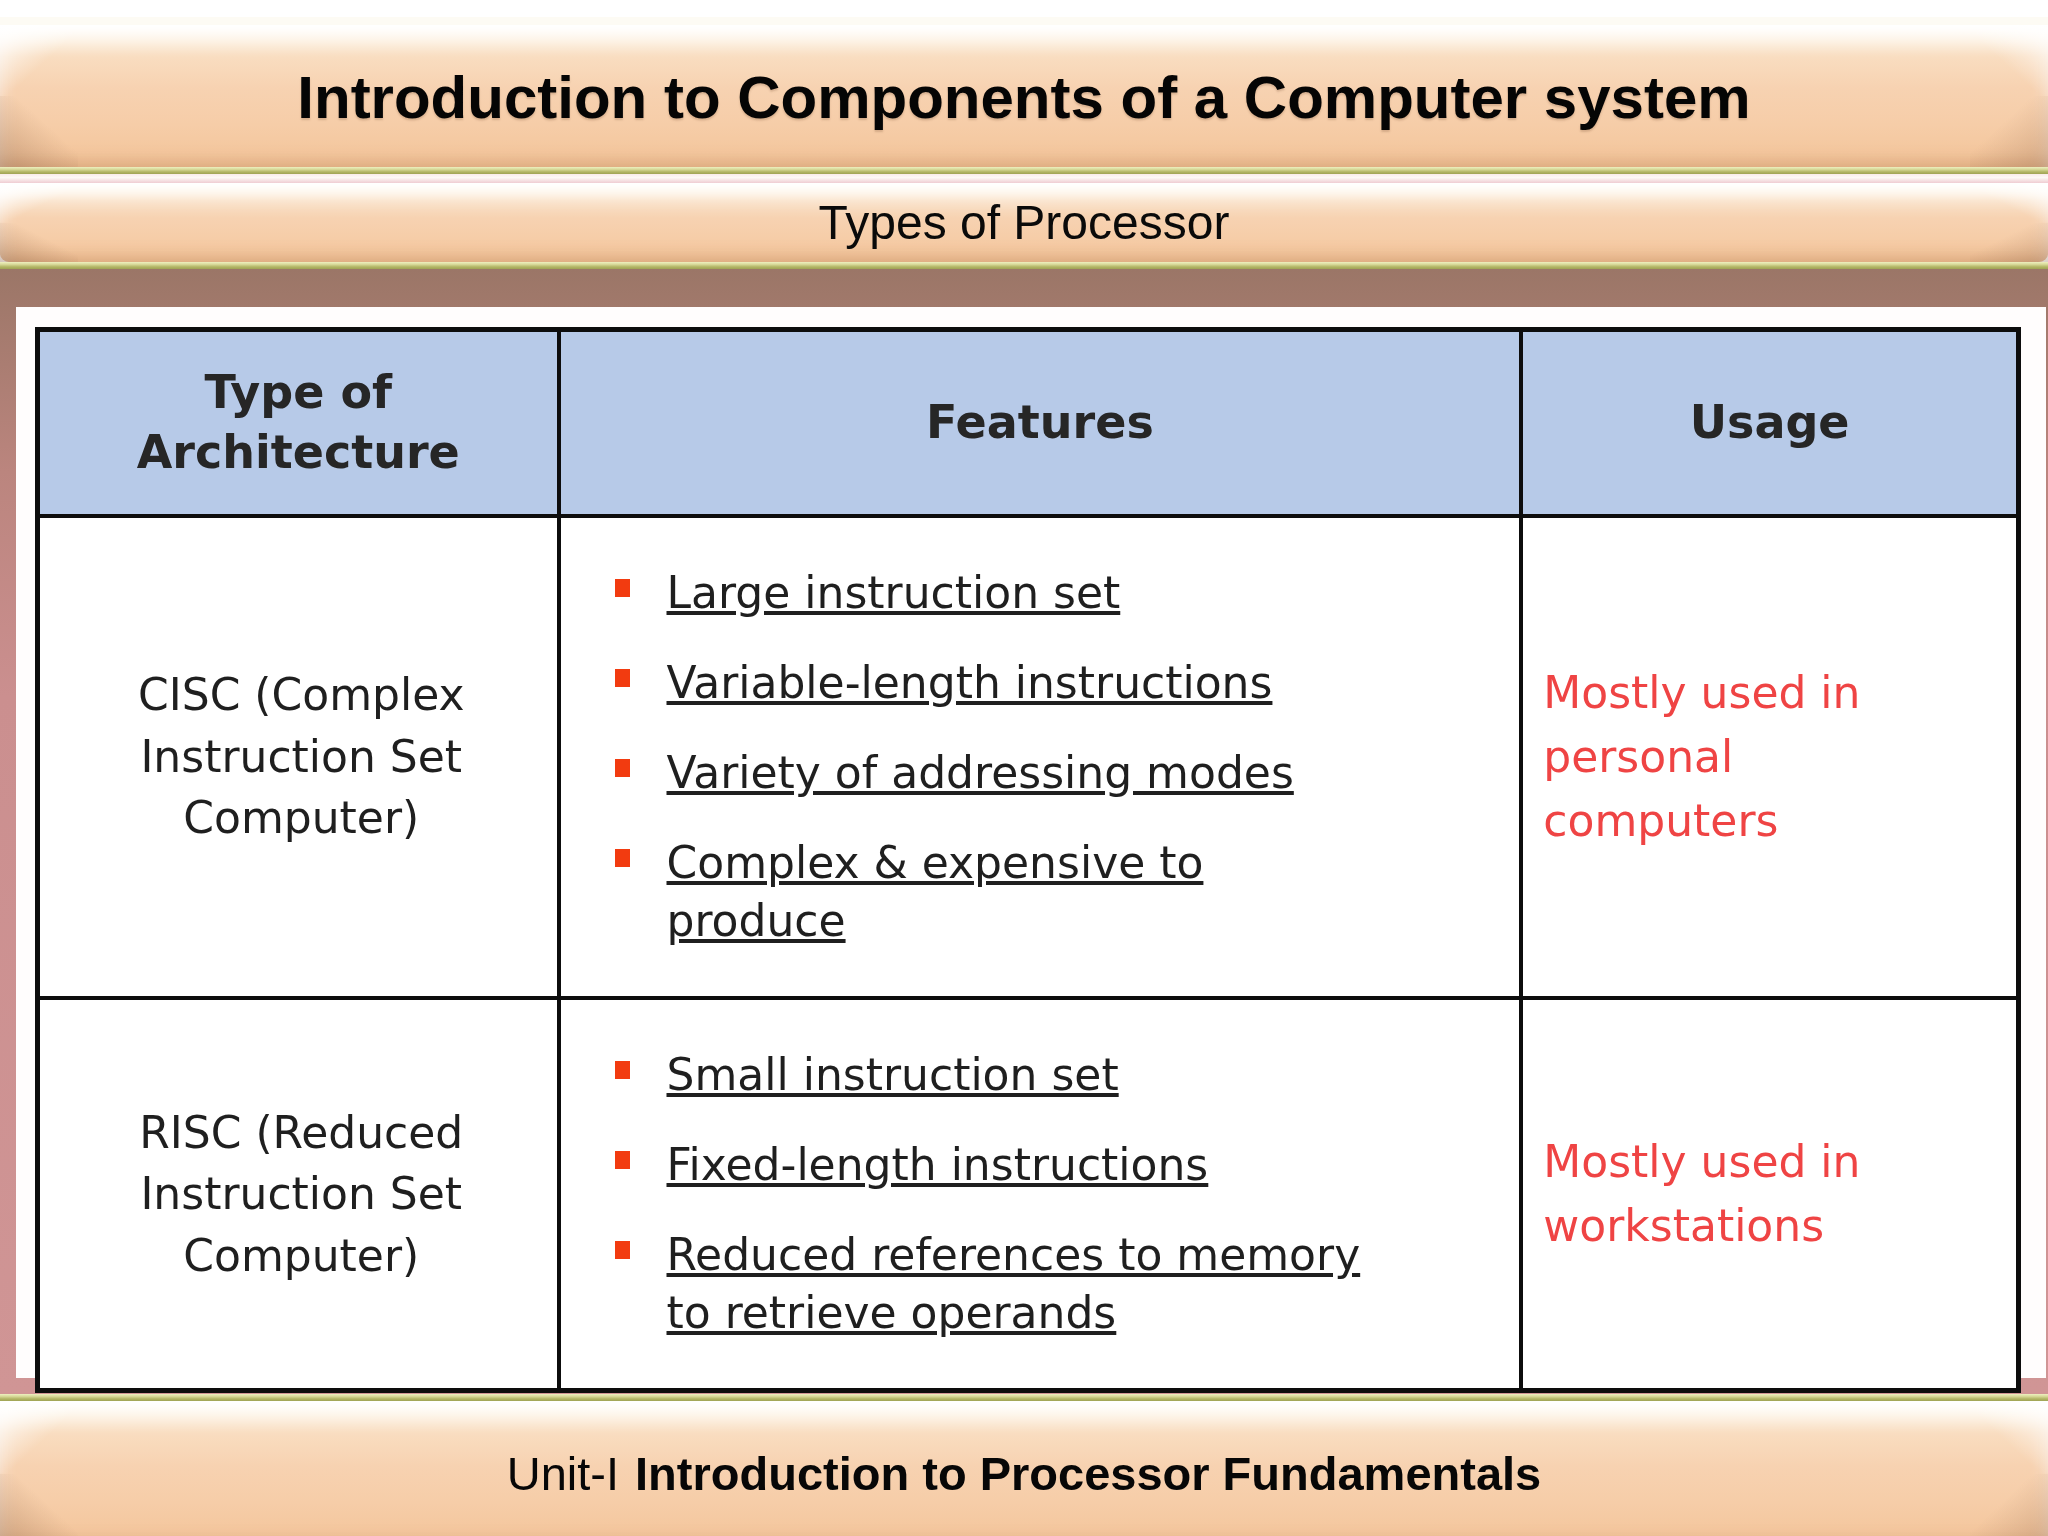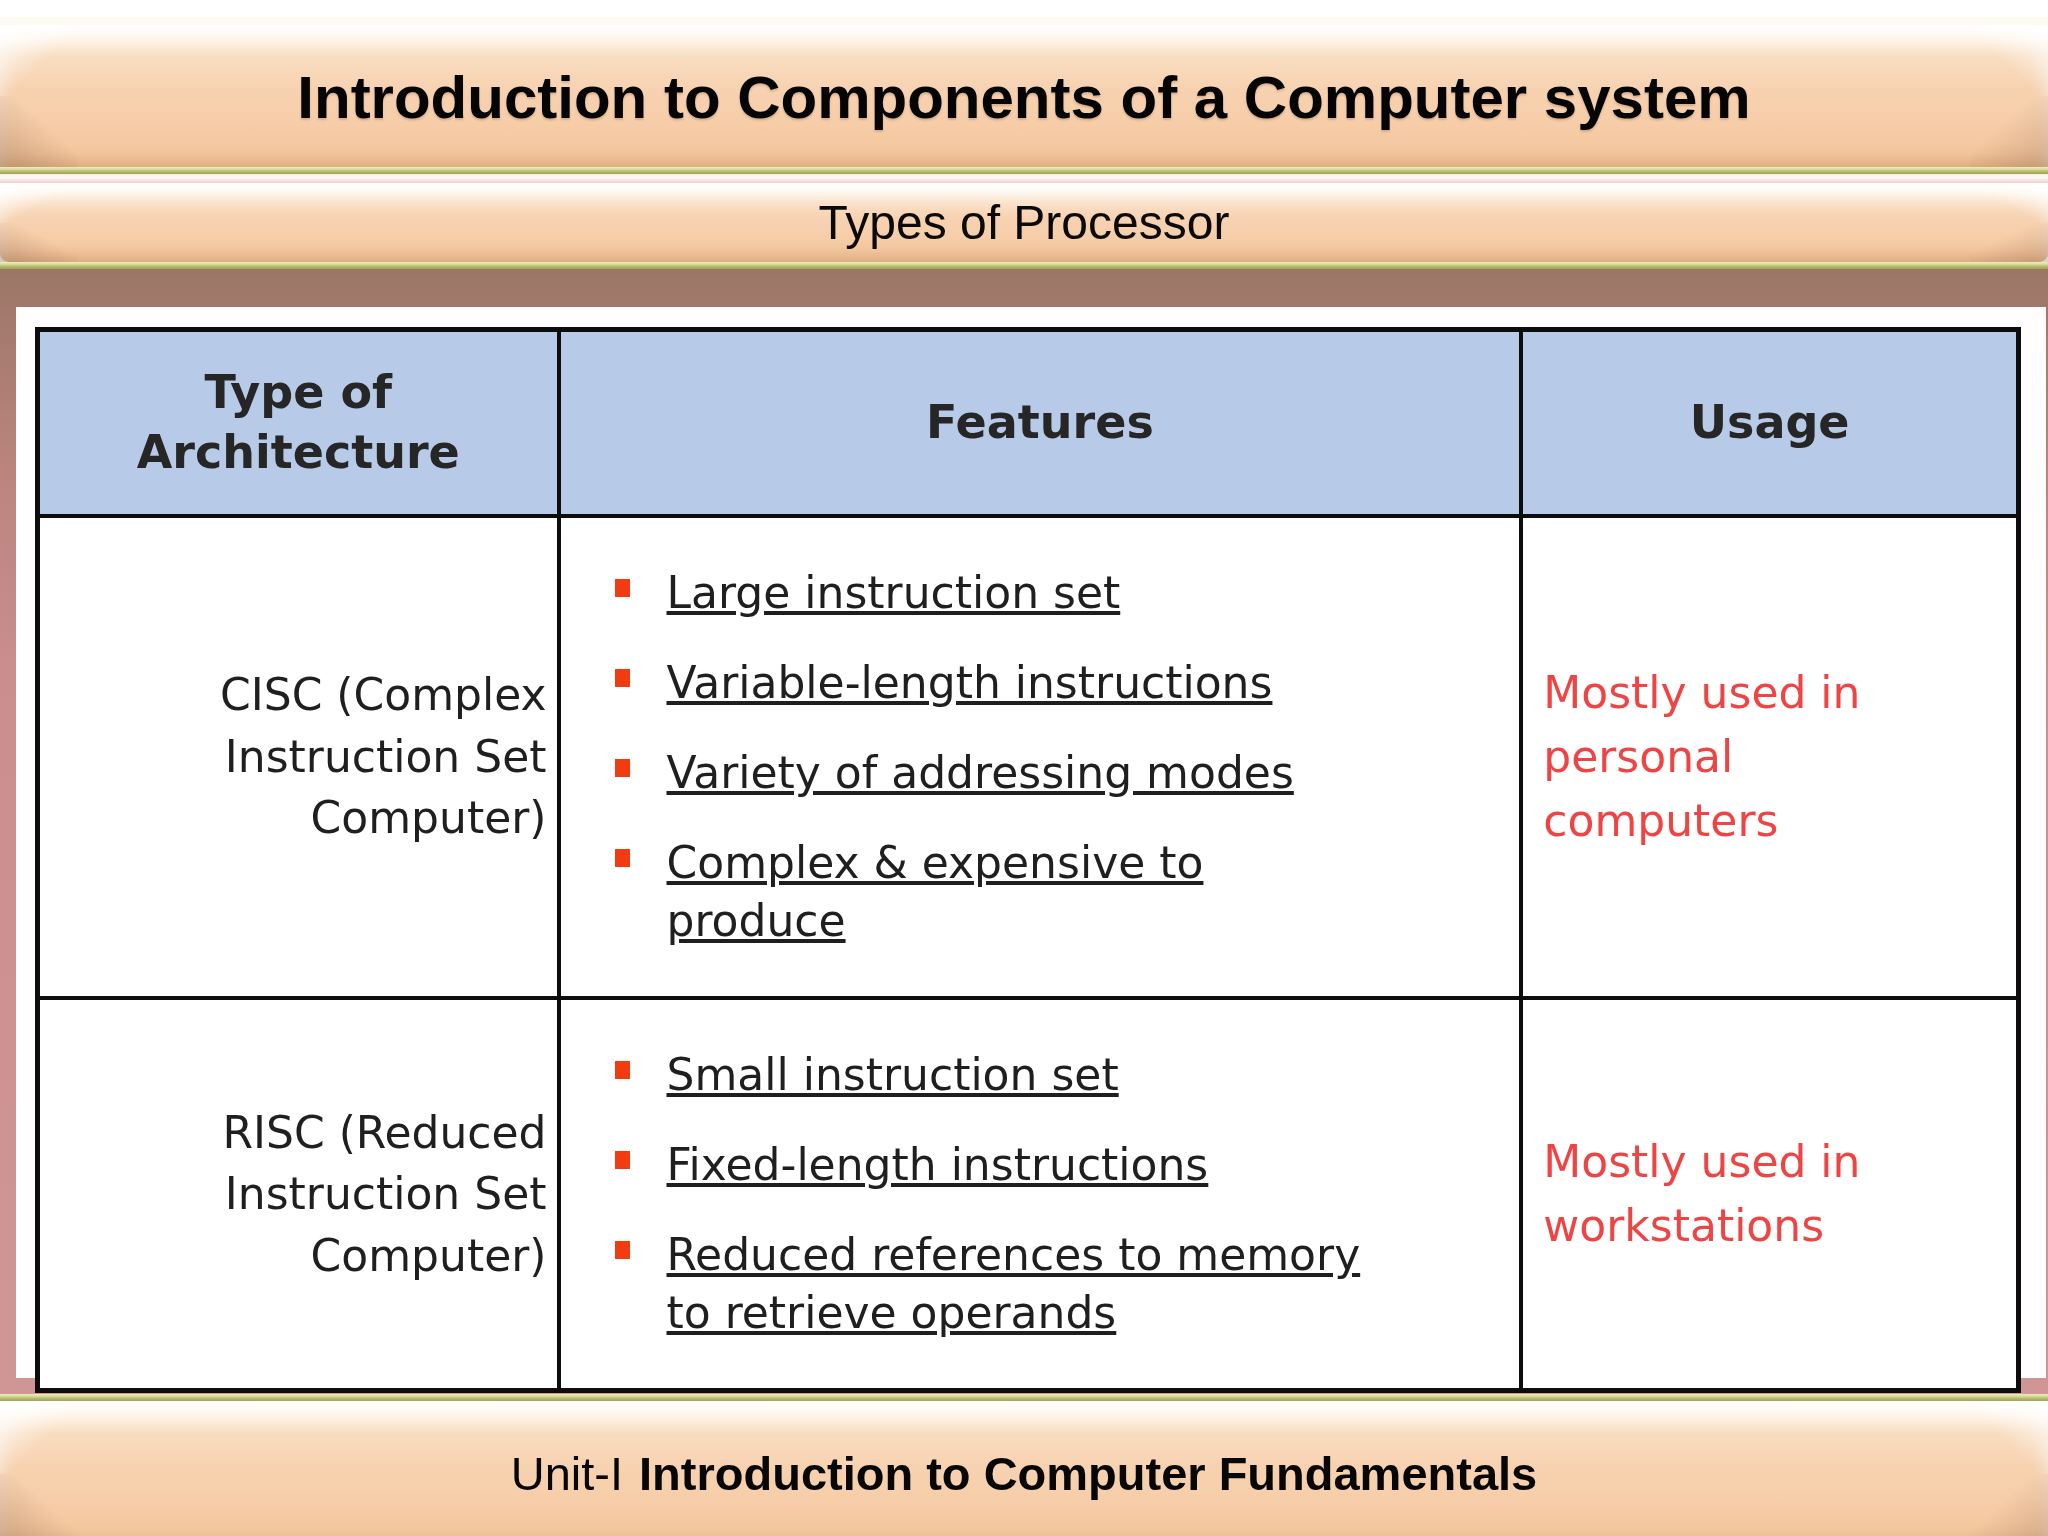--- a/index.html
+++ b/index.html
@@ -95,21 +95,21 @@
     font-size: 46px; font-weight: 700; color: #262626;
     text-align: center; vertical-align: middle;
     line-height: 1.3; padding: 0 30px;
   }
 
   .proc-table tbody tr.row-cisc { height: 478px; }
   .proc-table tbody tr.row-risc { height: 373px; }
 
   .arch-cell {
     font-size: 44px; color: #1f1f1f;
-    vertical-align: middle; text-align: right;
+    vertical-align: middle; text-align: center;
     padding: 0 10px 0 16px; line-height: 1.4;
     background: #ffffff;
   }
   .features-cell { vertical-align: middle; padding: 14px 8px 14px 54px; background: #ffffff; }
   .features-cell ul { list-style: none; margin: 0; padding: 0; }
   .features-cell li {
     position: relative;
     padding-left: 52px;
     margin: 32px 0;
     font-size: 44px; color: #1f1f1f; line-height: 1.32;
@@ -223,17 +223,17 @@
         </tbody>
       </table>
 
     </div>
   </div>
 
   <div class="divider-olive"></div>
 
   <div class="banner banner-footer">
     <div class="footer-text">
-      <span class="prefix">Unit-I</span><span class="bold-part">Introduction to Computer Fundamentals</span>
+      <span class="prefix">Unit-I</span><span class="bold-part">Introduction to Processor Fundamentals</span>
     </div>
   </div>
 
 </div>
 
 </body></html>

